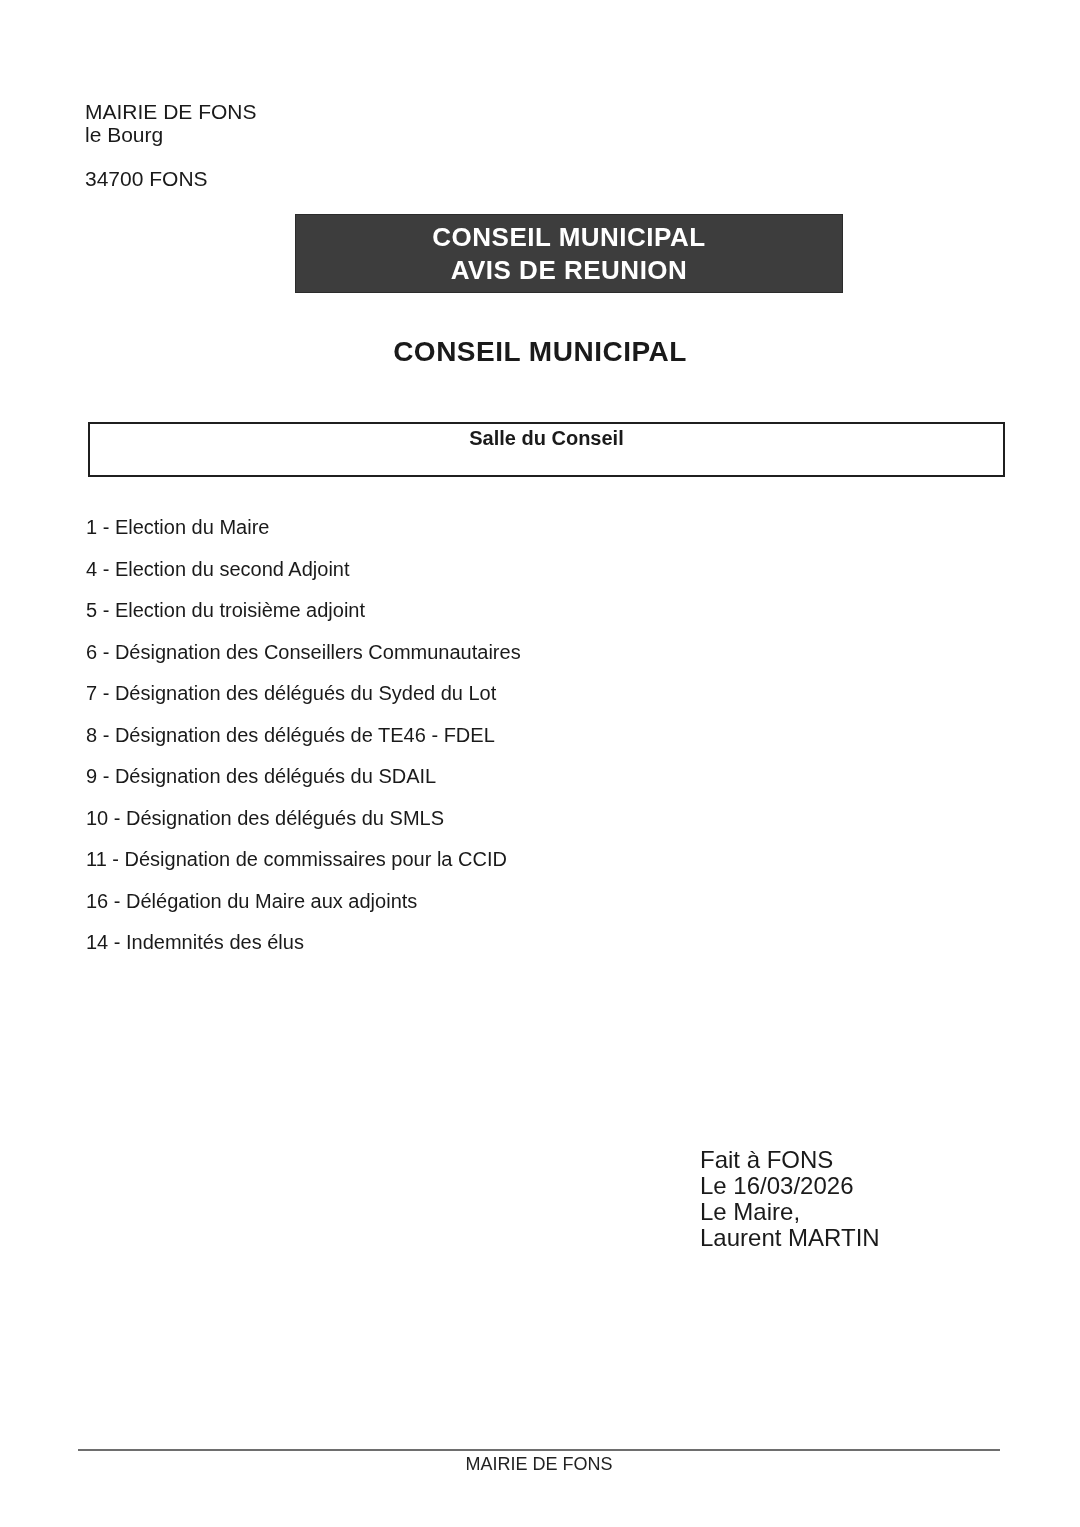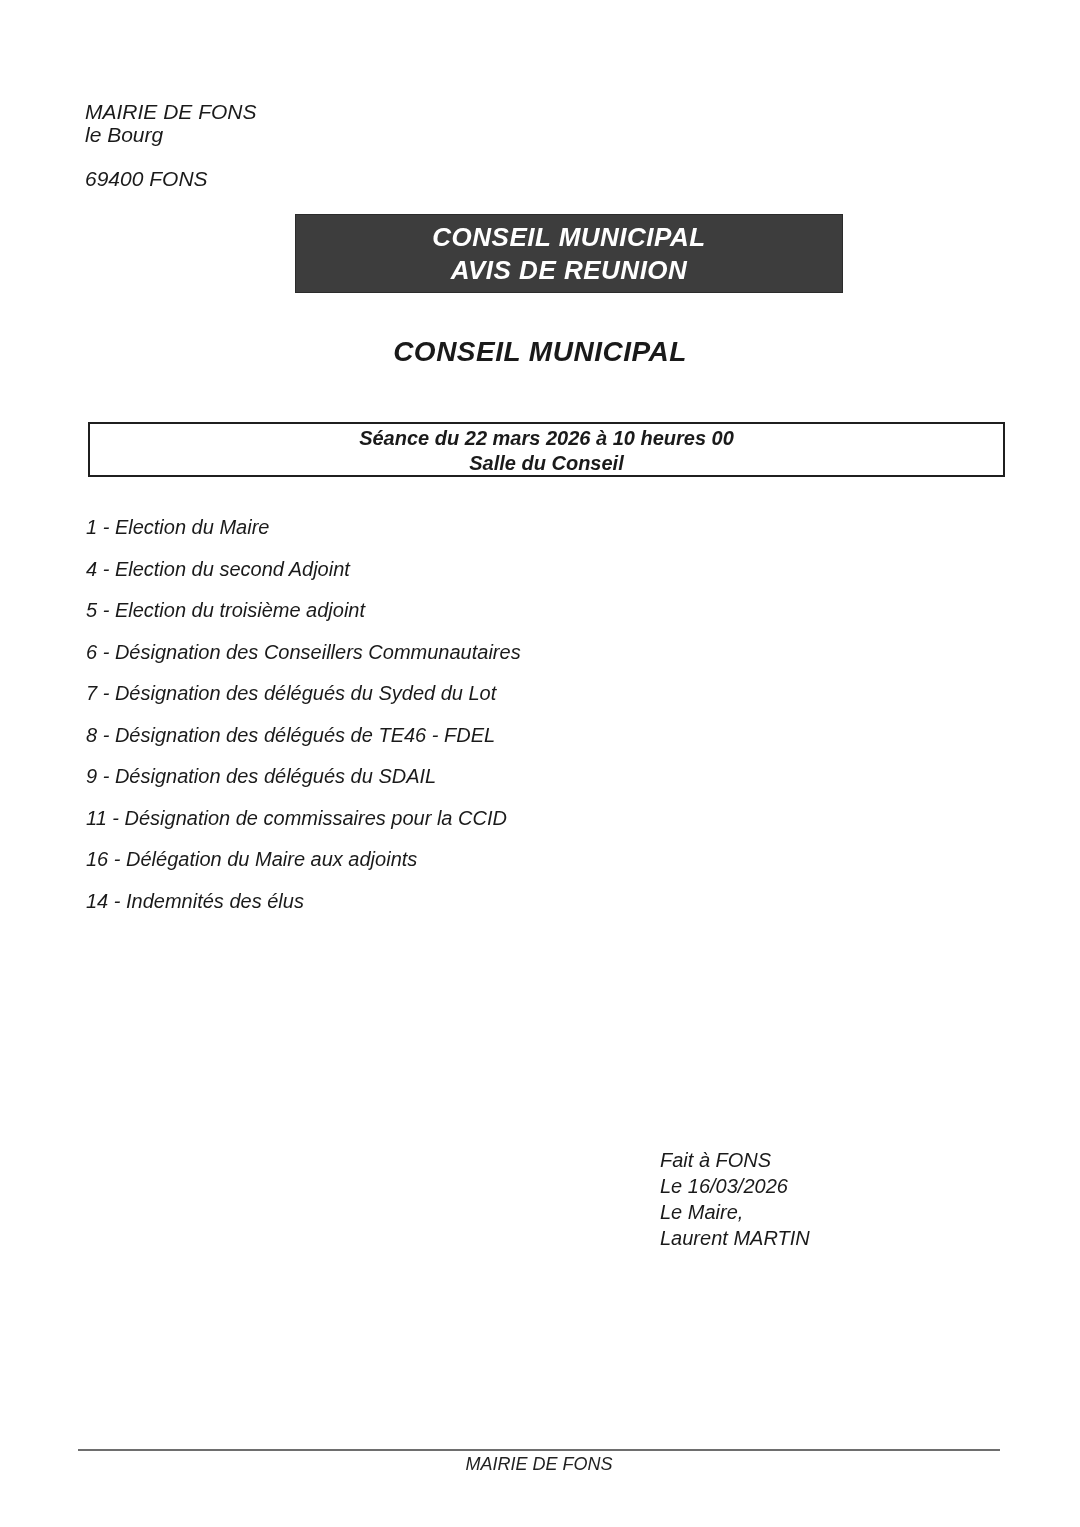--- a/index.html
+++ b/index.html
@@ -8,21 +8,20 @@
   body {
     font-family: "Liberation Sans", sans-serif;
     color: #1a1a1a;
   }
   .page {
     position: relative;
     width: 1080px;
     height: 1527px;
     background: #ffffff;
     overflow: hidden;
-    font-style: italic;
   }
 
   
   .sender {
     position: absolute;
     left: 85px;
     top: 100px;
     font-size: 21px;
     line-height: 23px;
   }
@@ -86,23 +85,23 @@
   .agenda-item {
     line-height: 21px;
     margin-bottom: 20.5px;
     white-space: nowrap;
     margin-top: 20px;
   }
 
   
   .signature {
     position: absolute;
-    left: 660px;
+    left: 700px;
     top: 1147px;
-    font-size: 20px;
+    font-size: 24px;
     line-height: 26px;
   }
 
   
   .footer {
     position: absolute;
     left: 78px;
     top: 1449px;
     width: 922px;
     text-align: center;
@@ -119,45 +118,45 @@
   }
 </style>
 </head>
 <body>
 
 <div class="page">
 
   <div class="sender">
     <div>MAIRIE DE FONS</div>
     <div>le Bourg</div>
-    <div class="city">69400 FONS</div>
+    <div class="city">34700 FONS</div>
   </div>
 
   <div class="banner">
     <div>CONSEIL MUNICIPAL</div>
     <div>AVIS DE REUNION</div>
   </div>
 
   <div class="doc-title">
     <div>CONSEIL MUNICIPAL</div>
   </div>
 
   <div class="session-box">
-    <div>Séance du 22 mars 2026 à 10 heures 00</div>
     <div>Salle du Conseil</div>
   </div>
 
   <div class="agenda">
     <div class="agenda-item">1 - Election du Maire</div>
     <div class="agenda-item">4 - Election du second Adjoint</div>
     <div class="agenda-item">5 - Election du troisième adjoint</div>
     <div class="agenda-item">6 - Désignation des Conseillers Communautaires</div>
     <div class="agenda-item">7 - Désignation des délégués du Syded du Lot</div>
     <div class="agenda-item">8 - Désignation des délégués de TE46 - FDEL</div>
     <div class="agenda-item">9 - Désignation des délégués du SDAIL</div>
+    <div class="agenda-item">10 - Désignation des délégués du SMLS</div>
     <div class="agenda-item">11 - Désignation de commissaires pour la CCID</div>
     <div class="agenda-item">16 - Délégation du Maire aux adjoints</div>
     <div class="agenda-item">14 - Indemnités des élus</div>
   </div>
 
   <div class="signature">
     <div>Fait à FONS</div>
     <div>Le 16/03/2026</div>
     <div>Le Maire,</div>
     <div>Laurent MARTIN</div>

